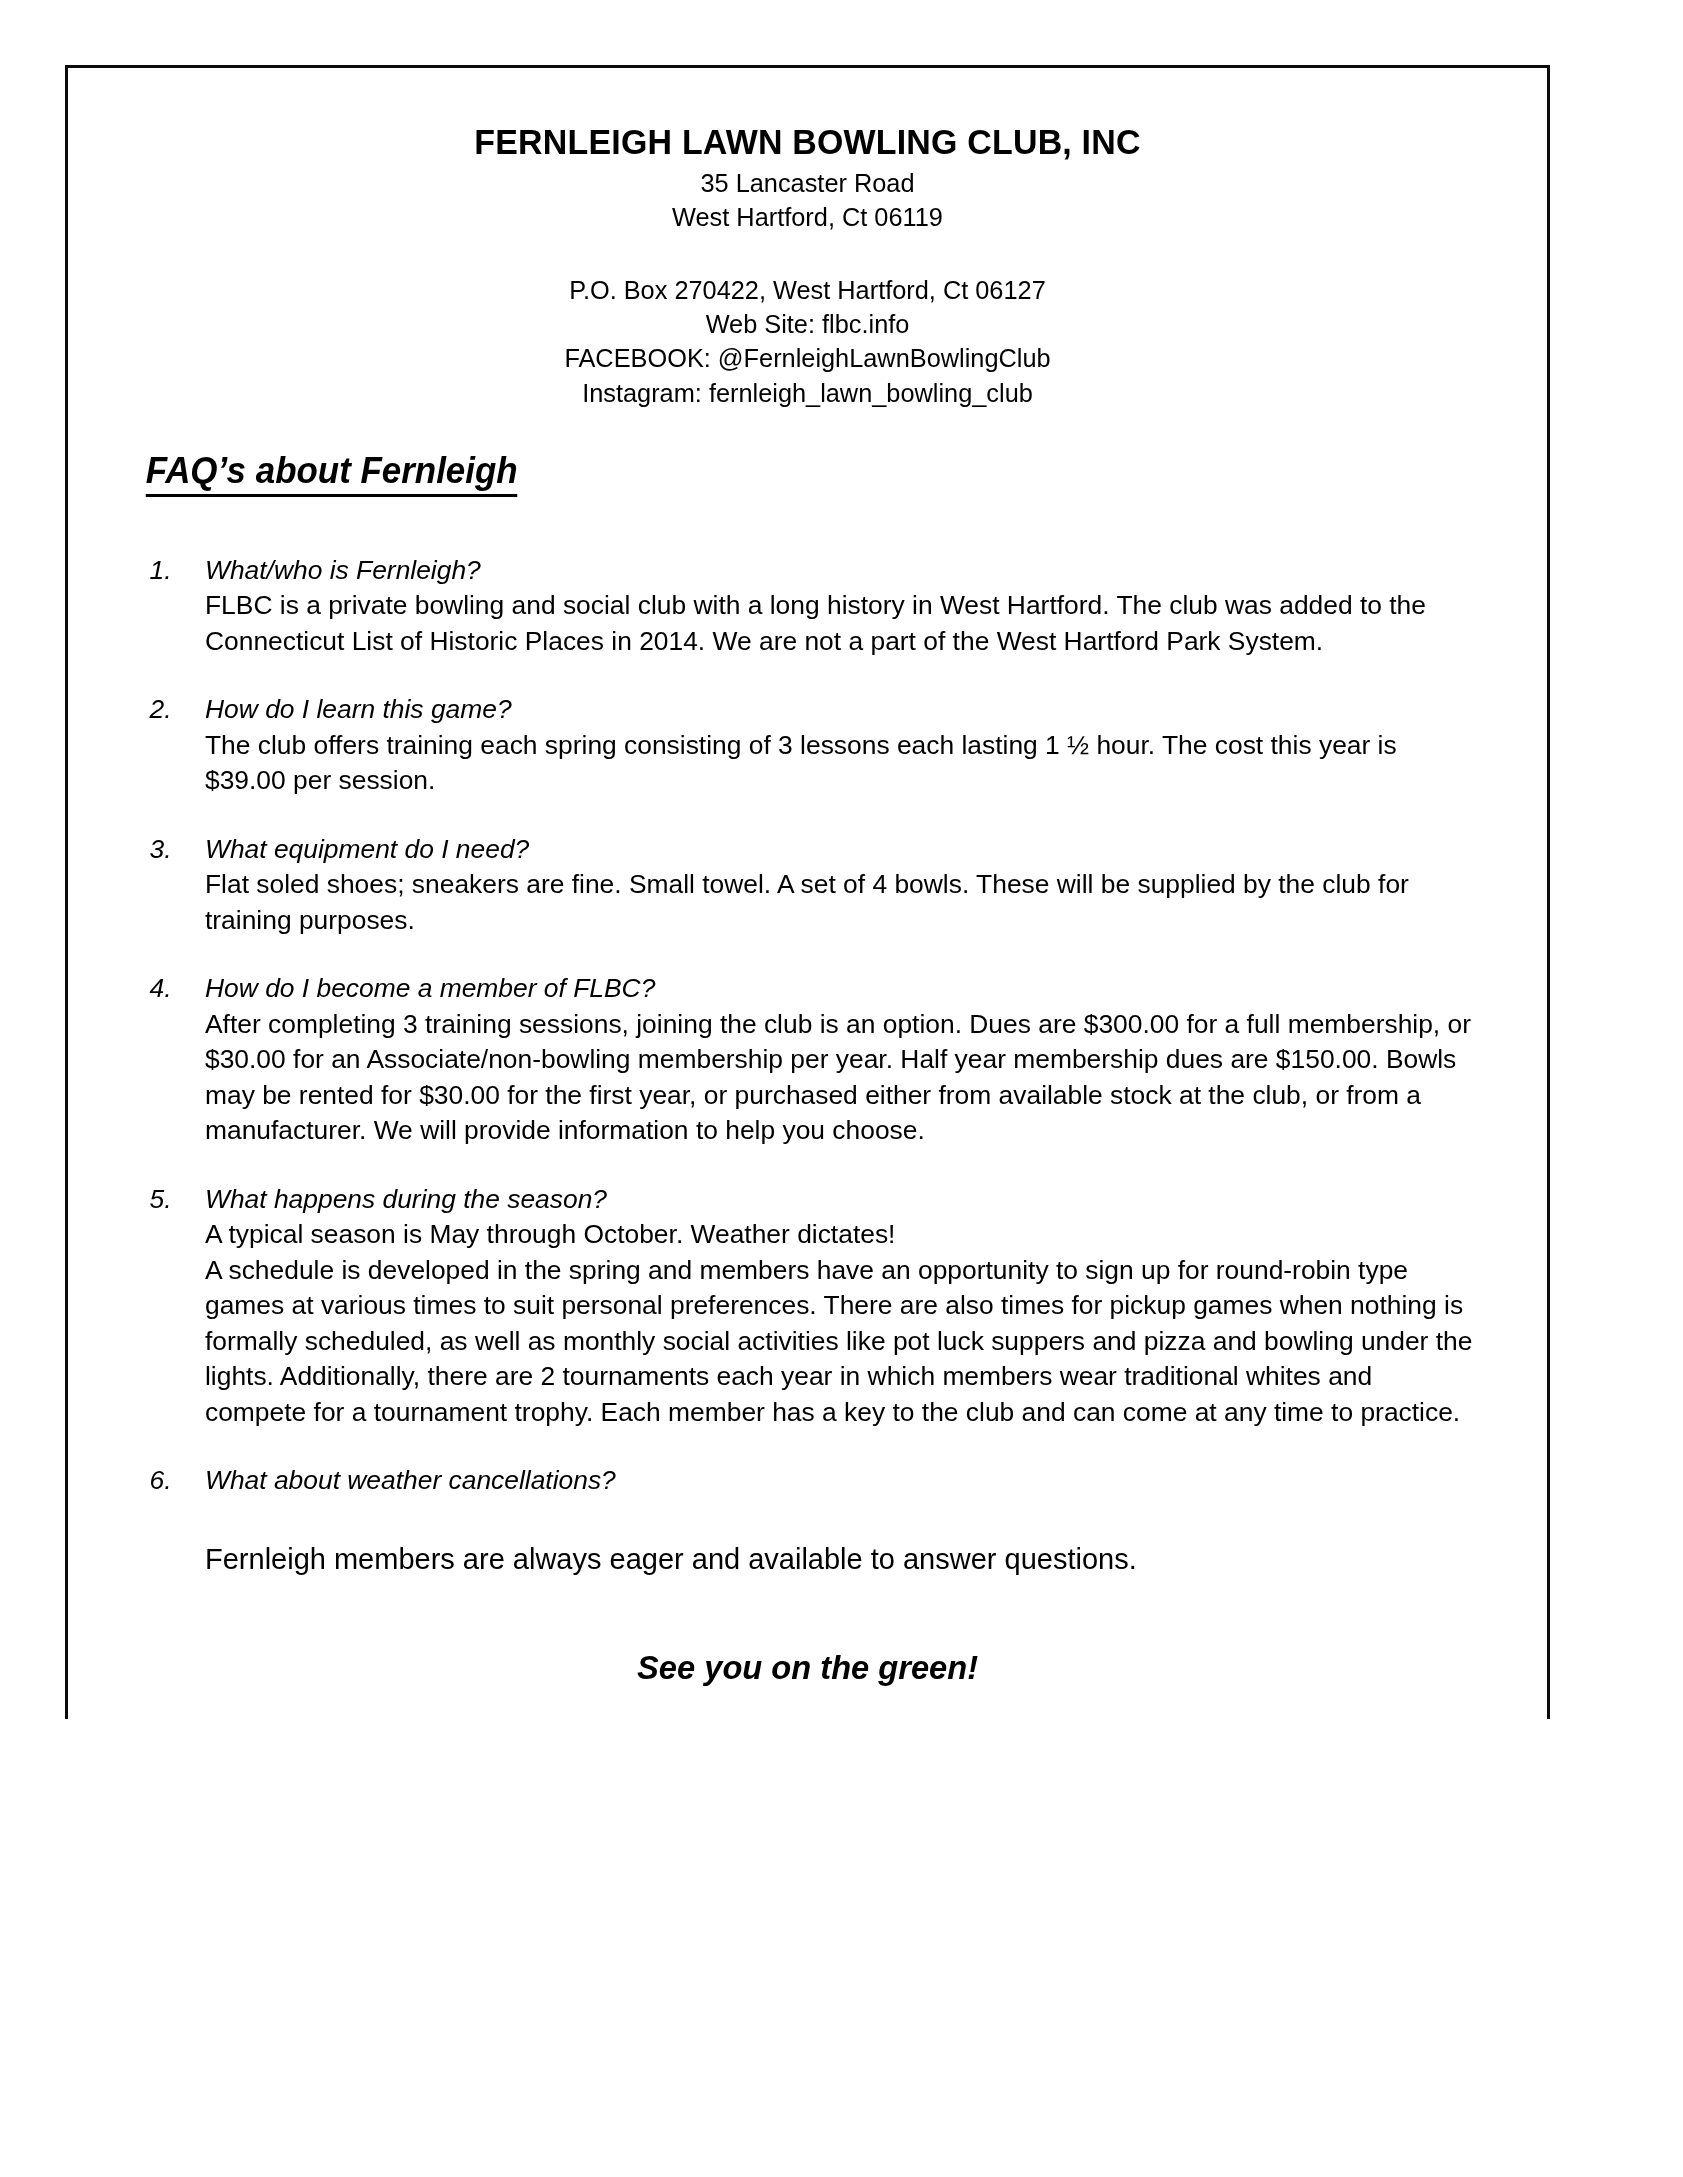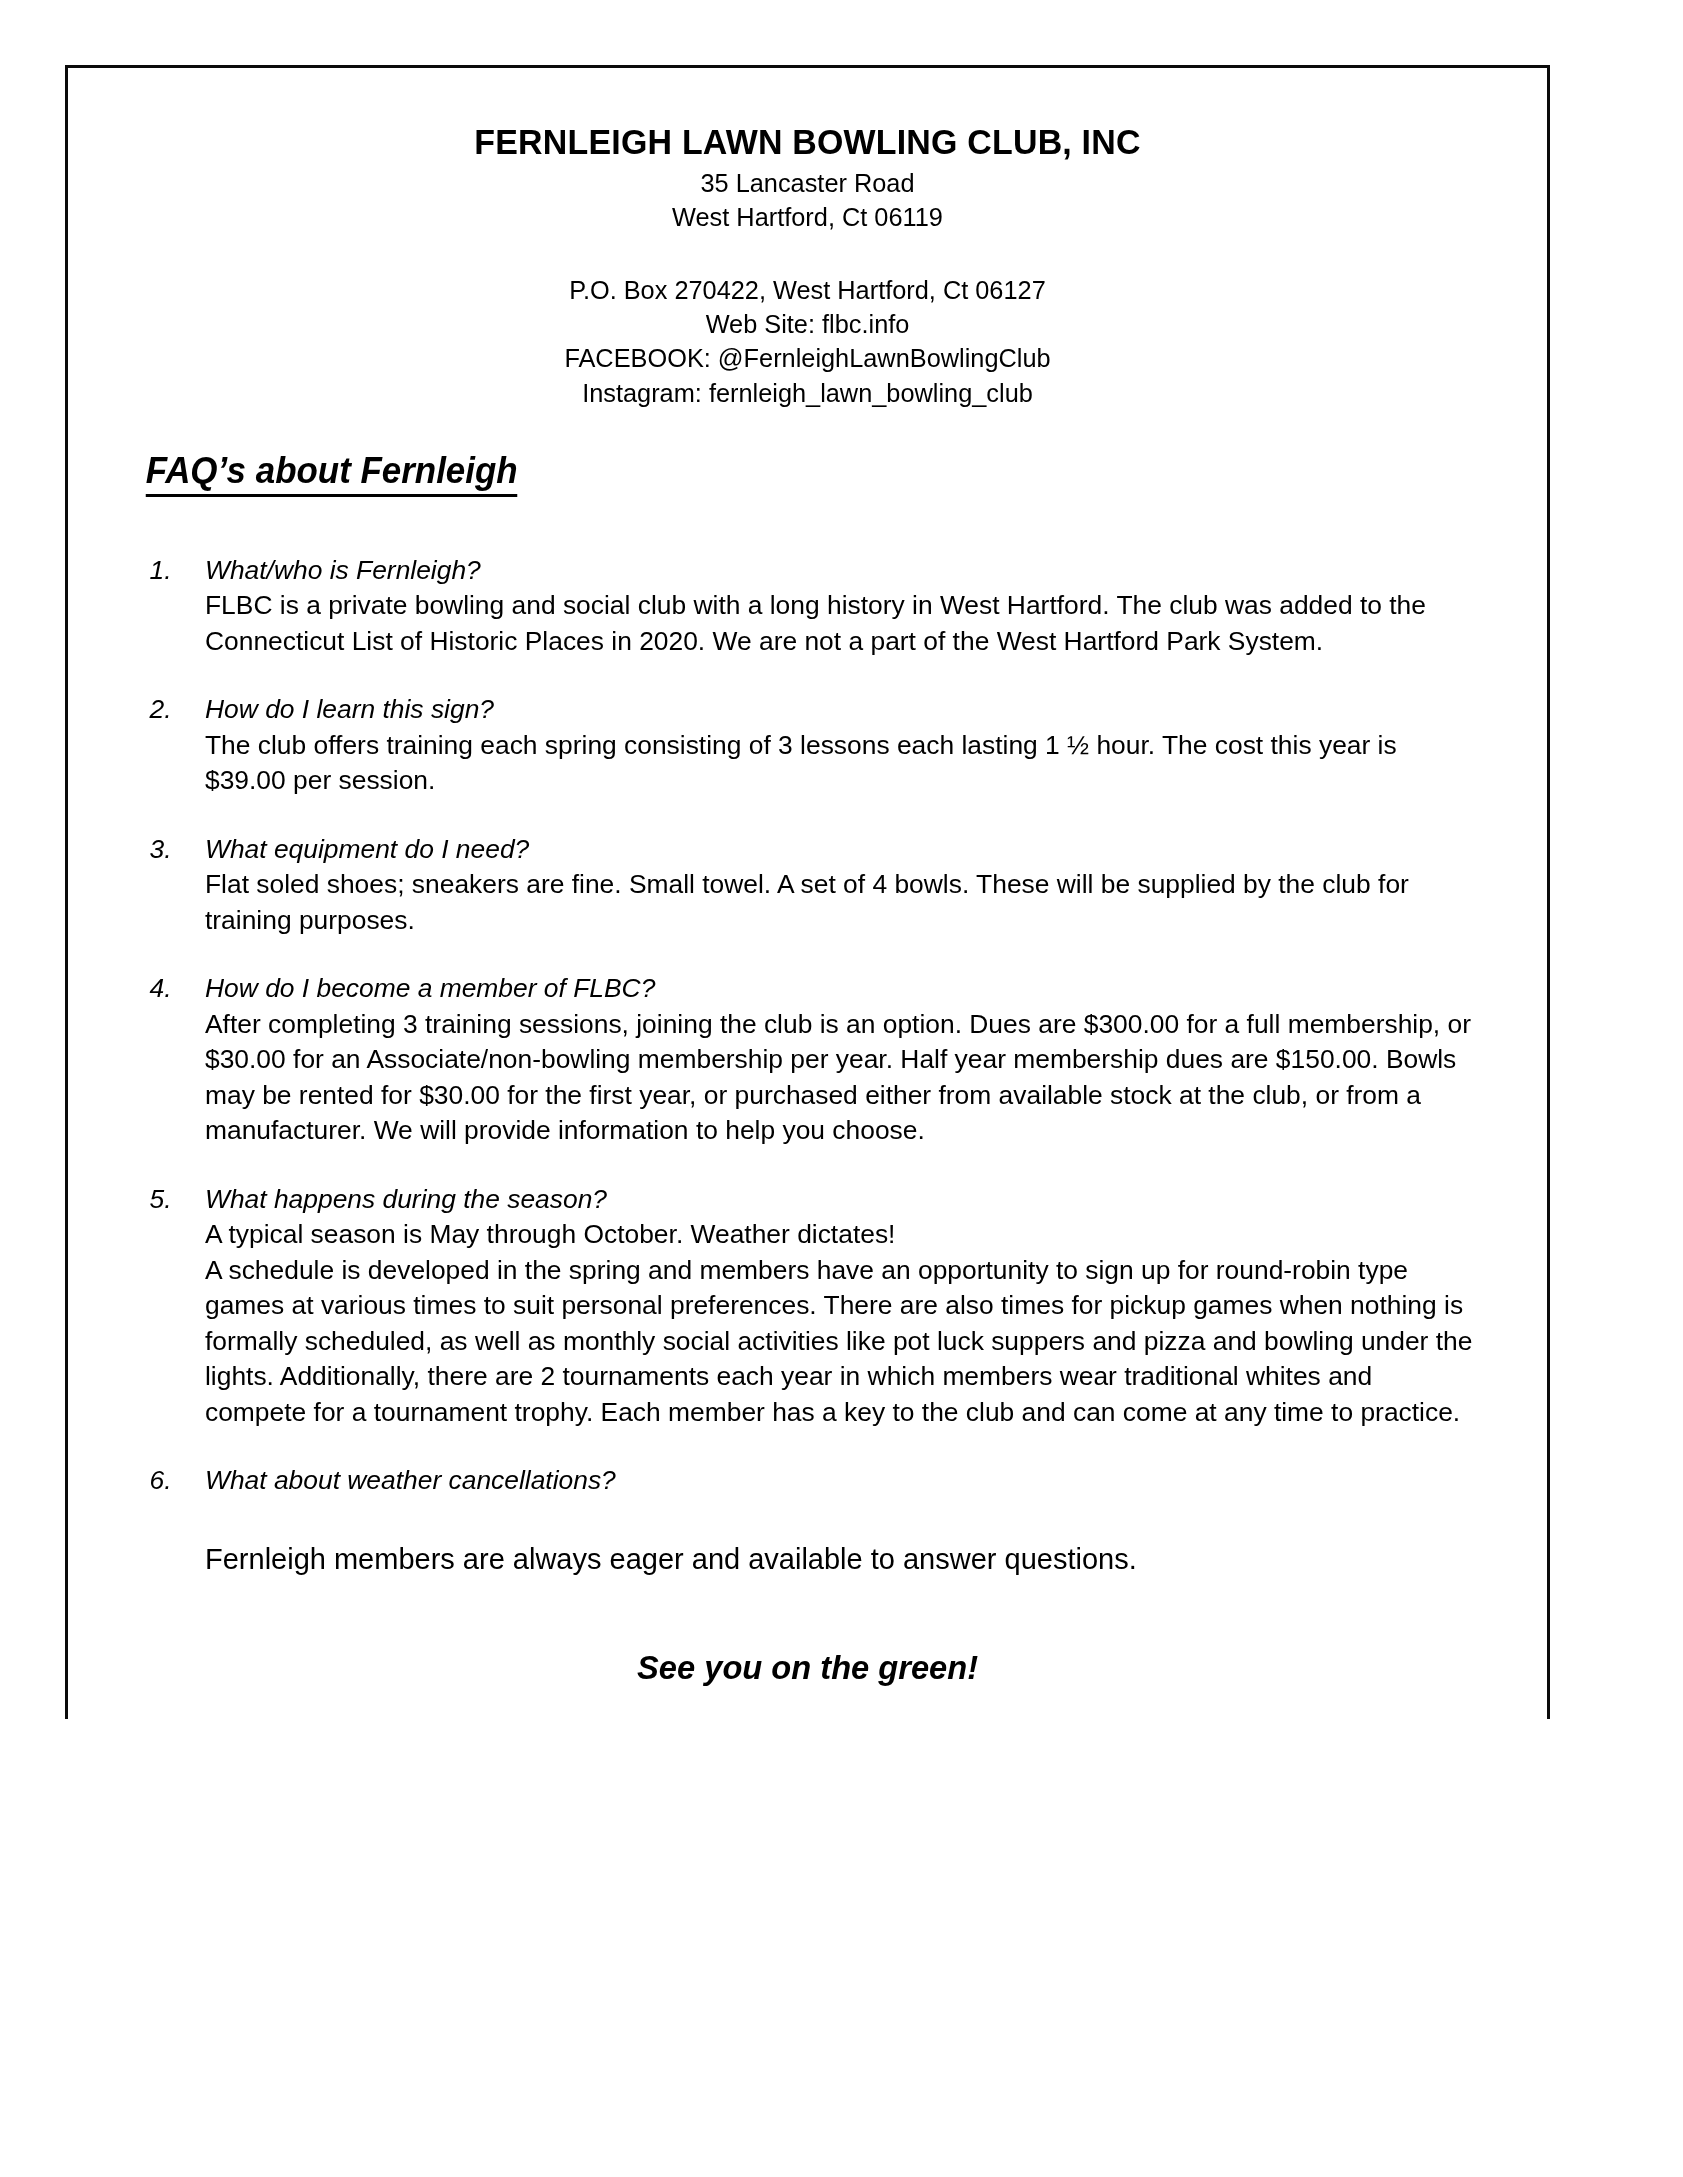--- a/index.html
+++ b/index.html
@@ -174,26 +174,26 @@
 
     <div class="faq-heading-wrap">
       <span class="faq-heading">FAQ’s about Fernleigh</span>
     </div>
 
     <ol class="faq-list">
 
       <li class="faq-item">
         <span class="faq-num">1.</span>
         <p class="faq-q">What/who is Fernleigh?</p>
-        <p class="faq-a">FLBC is a private bowling and social club with a long history in West Hartford. The club was added to the Connecticut List of Historic Places in 2020. We are not a part of the West Hartford Park System.</p>
+        <p class="faq-a">FLBC is a private bowling and social club with a long history in West Hartford. The club was added to the Connecticut List of Historic Places in 2014. We are not a part of the West Hartford Park System.</p>
       </li>
 
       <li class="faq-item">
         <span class="faq-num">2.</span>
-        <p class="faq-q">How do I learn this sign?</p>
+        <p class="faq-q">How do I learn this game?</p>
         <p class="faq-a">The club offers training each spring consisting of 3 lessons each lasting 1 ½ hour. The cost this year is $39.00 per session.</p>
       </li>
 
       <li class="faq-item">
         <span class="faq-num">3.</span>
         <p class="faq-q">What equipment do I need?</p>
         <p class="faq-a">Flat soled shoes; sneakers are fine. Small towel. A set of 4 bowls. These will be supplied by the club for training purposes.</p>
       </li>
 
       <li class="faq-item">

